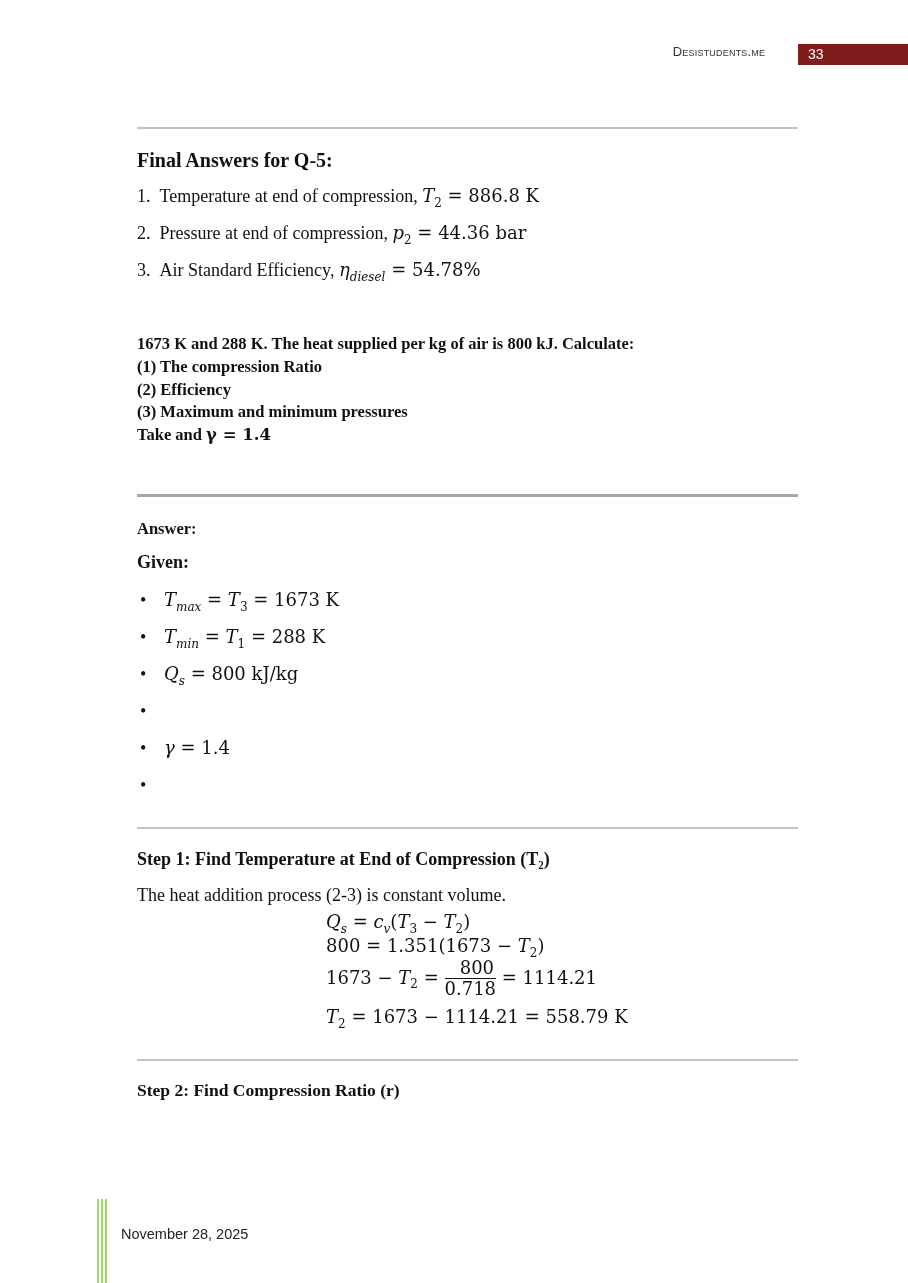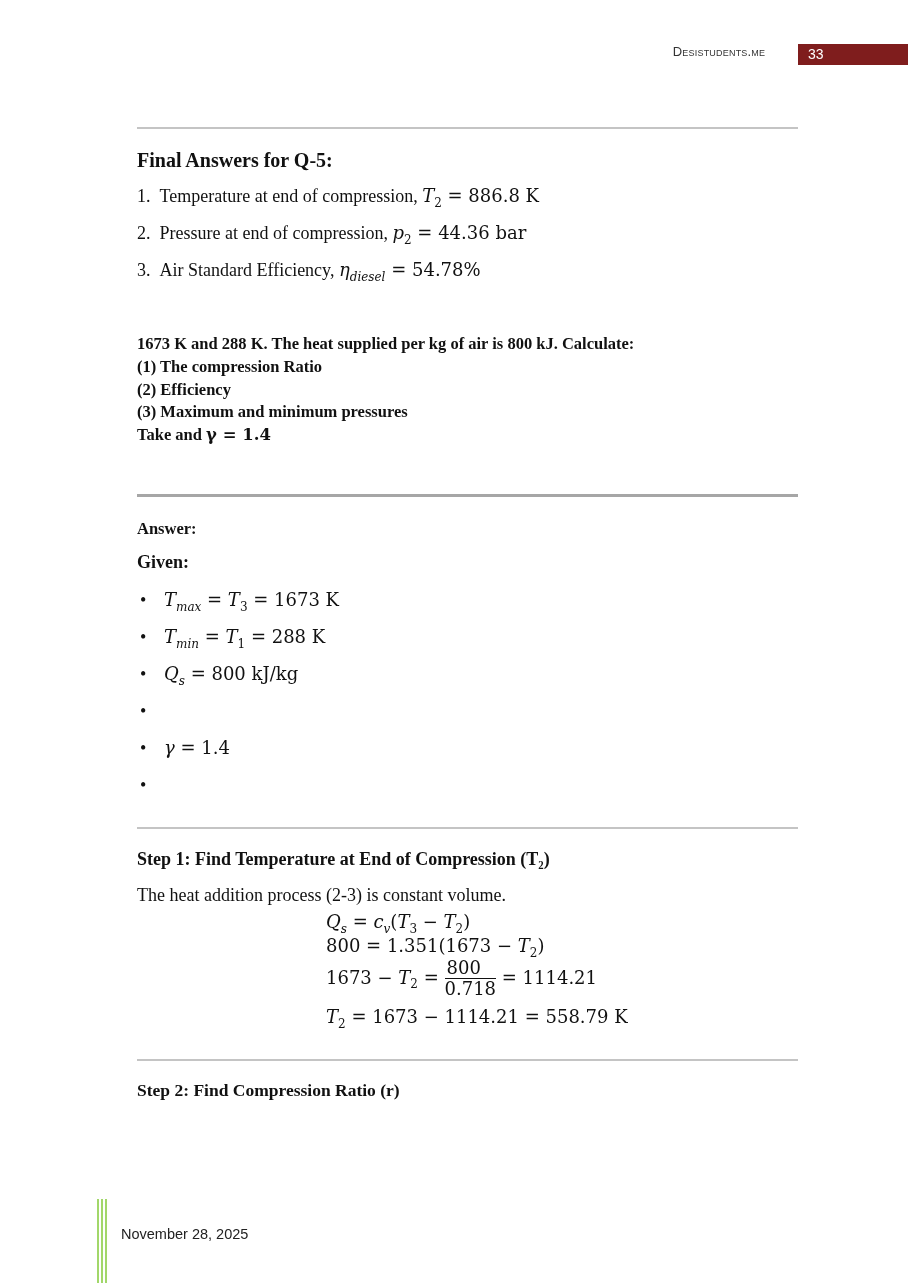--- a/index.html
+++ b/index.html
@@ -20,21 +20,21 @@
 
   .h-bold { position: absolute; left: 137px; font-weight: bold; font-size: 20px; }
   .line { position: absolute; font-size: 18px; white-space: nowrap; }
   .q6 { position: absolute; left: 137px; top: 333px; font-weight: bold; font-size: 16.5px; line-height: 22.8px; }
   .q6 div { white-space: nowrap; }
 
   .bullet { position: absolute; left: 140px; font-size: 18px; }
   .bullet-text { position: absolute; left: 164px; font-size: 18px; white-space: nowrap; }
 
   .eq { position: absolute; left: 326px; font-size: 18px; white-space: nowrap; }
-  .frac { display: inline-block; vertical-align: middle; text-align: left; }
+  .frac { display: inline-block; vertical-align: middle; text-align: right; }
   .frac .num { display: block; border-bottom: 1.5px solid #111; padding: 0 2px; line-height: 20px; }
   .frac .den { display: block; line-height: 20px; }
   sub { font-size: 12px; }
 
   .footer-bars { position: absolute; left: 97px; top: 1199px; height: 84px; width: 12px; }
   .footer-bars span { position: absolute; top: 0; width: 2px; height: 84px; background: #92d050; opacity: 0.85; }
   .footer-date { position: absolute; left: 121px; top: 1226px; font-size: 14.5px; color: #222; }
 </style>
 </head>
 <body>

